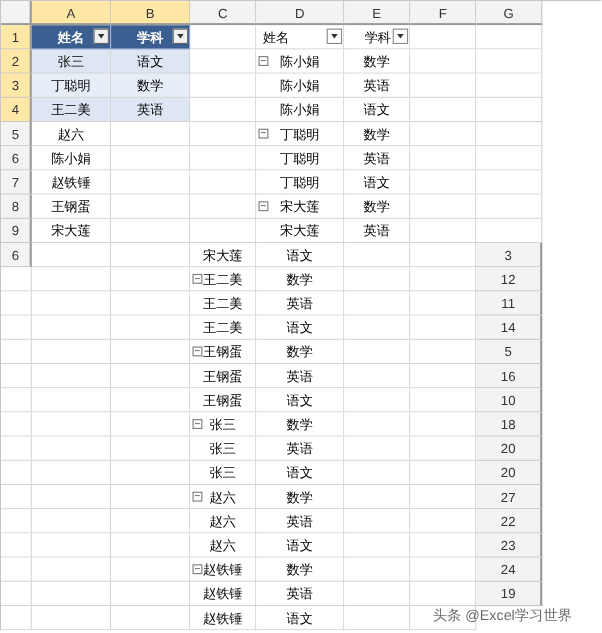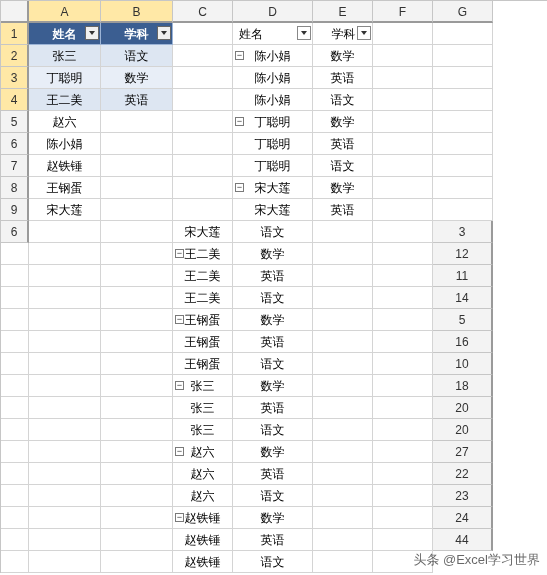--- a/index.html
+++ b/index.html
@@ -14,21 +14,21 @@
   .sel-cell { background: #e8eef7; }
   .header-blue { background: #3b5e91; color: #fff; font-weight: bold; text-align: center; border-right: 1px solid #9cb4d6; border-bottom: 1px solid #9cb4d6; }
   .stripe { background: #dde6f2; }
   .center { text-align: center; }
   .filter { position: absolute; right: 1px; top: 3px; width: 14px; height: 14px; background: #fff; border: 1px solid #888; display: flex; align-items: center; justify-content: center; }
   .filter::after { content: ""; border-left: 3px solid transparent; border-right: 3px solid transparent; border-top: 4px solid #333; }
   .header-blue .filter { background: #f0f0f0; border-color: #666; }
   .exp { position: absolute; left: 2px; top: 6px; width: 9px; height: 9px; border: 1px solid #7a7a7a; background: #fff; font-size: 9px; line-height: 7px; text-align: center; color: #333; }
   .pivot-head { background: #fff; font-weight: normal; text-align: left; padding-left: 6px; }
   .pivot-head-e { text-align: center; }
-  .watermark { position: fixed; right: 7px; bottom: 6px; font-size: 13px; color: rgba(0,0,0,0.6); font-family: "Microsoft YaHei", sans-serif; }
+  .watermark { position: fixed; right: 27px; bottom: 6px; font-size: 13px; color: rgba(0,0,0,0.6); font-family: "Microsoft YaHei", sans-serif; }
 </style>
 </head>
 <body>
 
 <div class="spreadsheet" id="grid">
     <div class="cell corner"></div>
     <div class="cell colhead sel">A</div>
     <div class="cell colhead sel">B</div>
     <div class="cell colhead">C</div>
     <div class="cell colhead">D</div>
@@ -219,21 +219,21 @@
     <div class="cell "></div>
     <div class="cell "></div>
     <div class="cell rowhead">24</div>
     <div class="cell "></div>
     <div class="cell "></div>
     <div class="cell "></div>
     <div class="cell center">赵铁锤</div>
     <div class="cell center">英语</div>
     <div class="cell "></div>
     <div class="cell "></div>
-    <div class="cell rowhead">44</div>
+    <div class="cell rowhead">19</div>
     <div class="cell "></div>
     <div class="cell "></div>
     <div class="cell "></div>
     <div class="cell center">赵铁锤</div>
     <div class="cell center">语文</div>
     <div class="cell "></div>
     <div class="cell "></div>
   </div>
 
 <div class="watermark">头条 @Excel学习世界</div>

